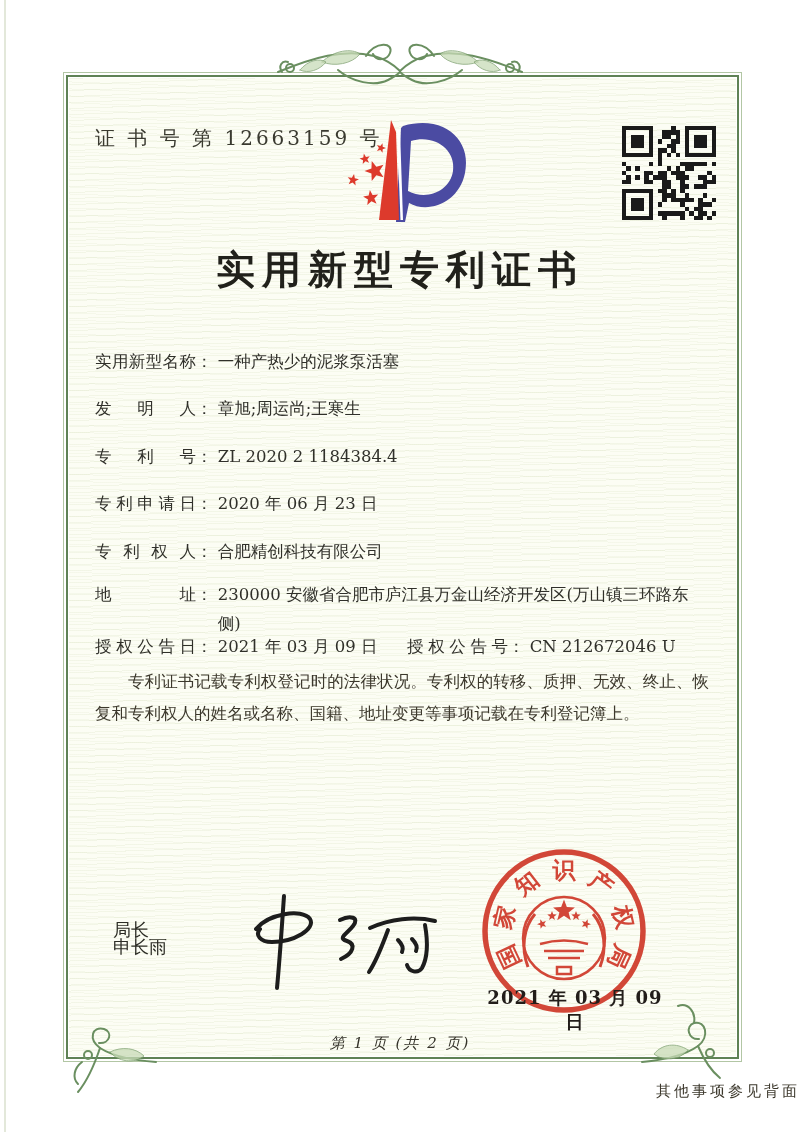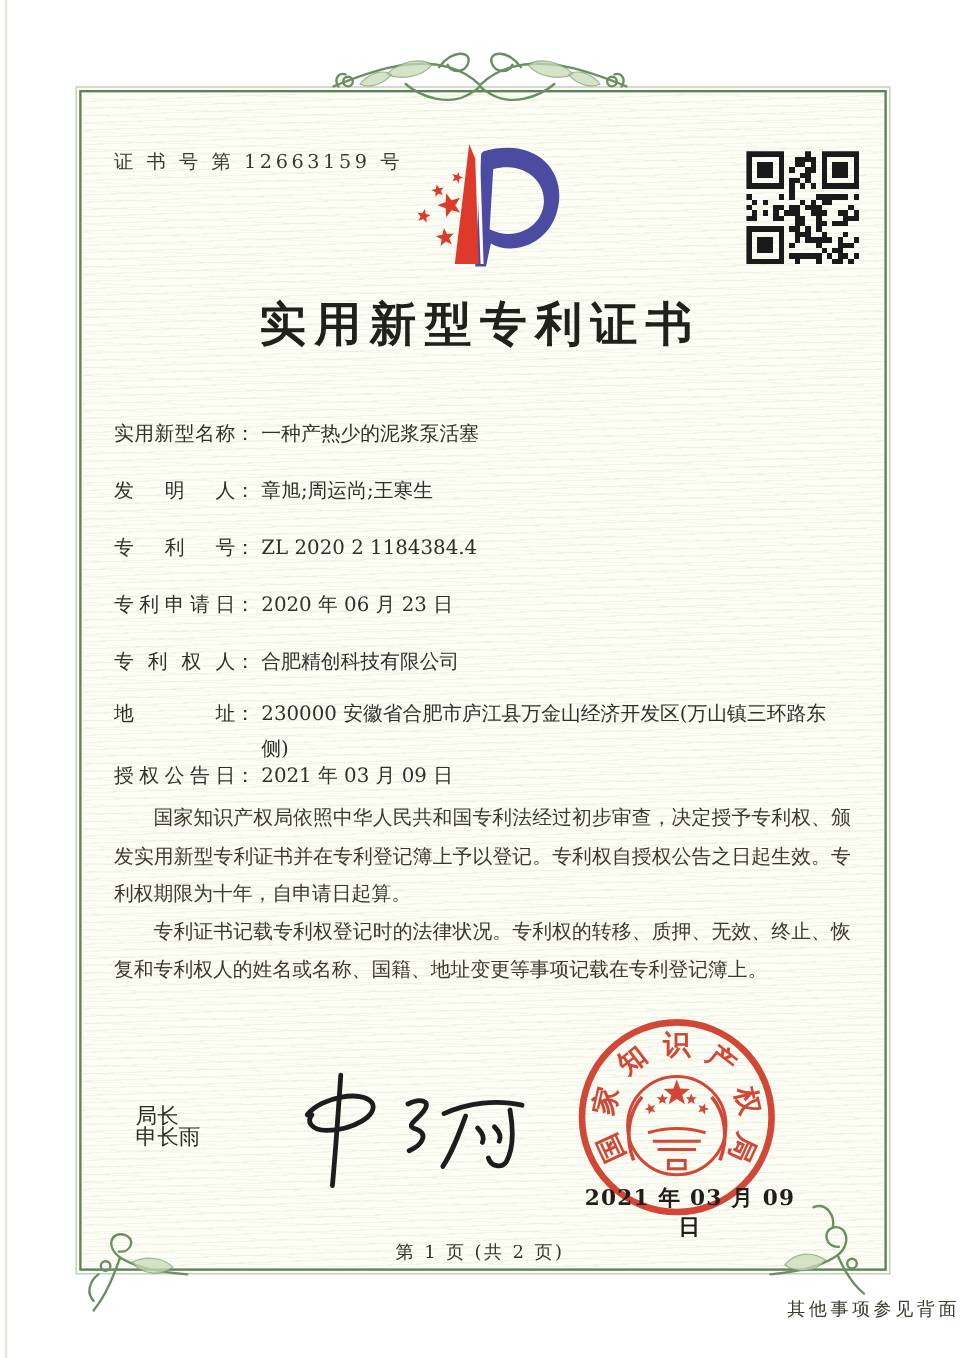--- a/index.html
+++ b/index.html
@@ -13,21 +13,21 @@
   .texture { position:absolute; left:69px; top:78px; width:667px; height:978px;
     background:
       repeating-linear-gradient(178deg, rgba(166,186,120,.11) 0 1px, rgba(0,0,0,0) 1px 6px),
       repeating-linear-gradient(2deg, rgba(166,186,120,.08) 0 1px, rgba(0,0,0,0) 1px 7px),
       #fcfdf4; }
 
   .flourish { position:absolute; pointer-events:none; }
   .flourish path, .flourish circle { stroke:#6a8f60; fill:none; stroke-width:2; stroke-linecap:round; }
   .flourish .leaf { fill:#c8dbb7; stroke:#7da06f; stroke-width:1; opacity:.75; }
 
-  .cert-number { position:absolute; left:95px; top:125px; font-size:16px; letter-spacing:3px; color:#3a3a30; }
+  .cert-number { position:absolute; left:95px; top:125px; font-size:20px; letter-spacing:3px; color:#3a3a30; }
 
   .logo { position:absolute; left:325px; top:114px; width:150px; height:122px; }
   .qr { position:absolute; left:622px; top:126px; width:94px; height:94px; }
 
   .title { position:absolute; left:0; right:0; top:243px; text-align:center;
     font-size:39px; font-weight:600; letter-spacing:7px; color:#21211b; }
 
   .fields { position:absolute; left:95px; top:0; width:614px; font-size:16.5px; }
   .frow { position:absolute; left:0; white-space:nowrap; line-height:29px; }
   .frow .lab { display:inline-block; width:101px; text-align:justify; text-align-last:justify; vertical-align:top; }
@@ -46,21 +46,21 @@
   .officer-name  { position:absolute; left:113px; top:935px; font-size:18px; color:#2c2c25;
     font-family:"DejaVu Sans","Liberation Sans",sans-serif; }
 
   .signature { position:absolute; left:228px; top:884px; width:215px; height:108px; }
   .signature path { stroke:#1d1d1d; stroke-width:4; fill:none; stroke-linecap:round; stroke-linejoin:round; }
 
   .seal { position:absolute; left:478px; top:845px; width:172px; height:172px; opacity:.93; }
   .seal-date { position:absolute; left:482px; top:986px; width:186px; text-align:center;
     font-size:18px; font-weight:600; color:#221d1a; letter-spacing:1px; }
 
-  .footer-page { position:absolute; left:0; right:0; top:1034px; text-align:center; font-size:15px; color:#35332a; letter-spacing:2px; }
+  .footer-page { position:absolute; left:0; right:0; top:1034px; text-align:center; font-size:15px; color:#35332a; letter-spacing:2px;font-style:italic; }
   .footer-note { position:absolute; left:0; right:0; top:1082px; text-align:right; font-size:15px; color:#3c382c; letter-spacing:3px;margin-left:17px; }
 </style>
 </head>
 <body>
 
 <div class="page-edge"></div>
 <div class="texture"></div>
 <div class="frame"></div>
 
 <svg class="flourish" style="left:272px; top:36px; width:256px; height:70px;" viewBox="0 0 256 70">
@@ -356,25 +356,28 @@
     <span class="lab">专利权人</span><span class="colon">：</span>
     <span class="val short">合肥精创科技有限公司</span>
   </div>
   <div class="frow" style="top:580px;">
     <span class="lab">地址</span><span class="colon">：</span>
     <span class="val">230000 安徽省合肥市庐江县万金山经济开发区(万山镇三环路东侧)</span>
   </div>
   <div class="frow" style="top:632px;">
     <span class="lab">授权公告日</span><span class="colon">：</span>
     <span class="val short">2021 年 03 月 09 日</span>
+    <span class="grant2">
+      <span class="lab">授权公告号</span><span class="colon">：</span>
+      <span class="val short">CN 212672046 U</span>
+    </span>
   </div>
 </div>
 
 <div class="paragraphs">
-  <p>国家知识产权局依照中华人民共和国专利法经过初步审查，决定授予专利权、颁发实用新型专利证书并在专利登记簿上予以登记。专利权自授权公告之日起生效。专利权期限为十年，自申请日起算。</p>
   <p>专利证书记载专利权登记时的法律状况。专利权的转移、质押、无效、终止、恢复和专利权人的姓名或名称、国籍、地址变更等事项记载在专利登记簿上。</p>
 </div>
 
 <div class="officer-title">局长</div>
 <div class="officer-name">申长雨</div>
 
 <svg class="signature" viewBox="0 0 215 108">
   <path d="M28,45 C40,30 74,24 82,35 C88,45 66,58 44,58 C32,58 27,51 32,45"></path>
   <path d="M56,12 C54,40 52,72 49,104"></path>
   <path d="M112,36 C122,31 132,33 125,42 C119,50 109,54 119,57 C128,60 126,69 113,75"></path>

